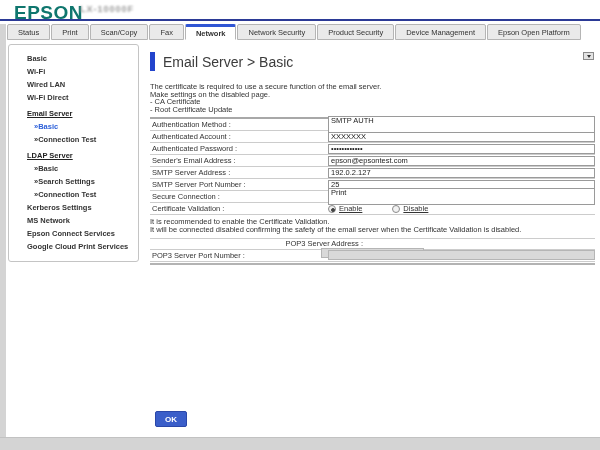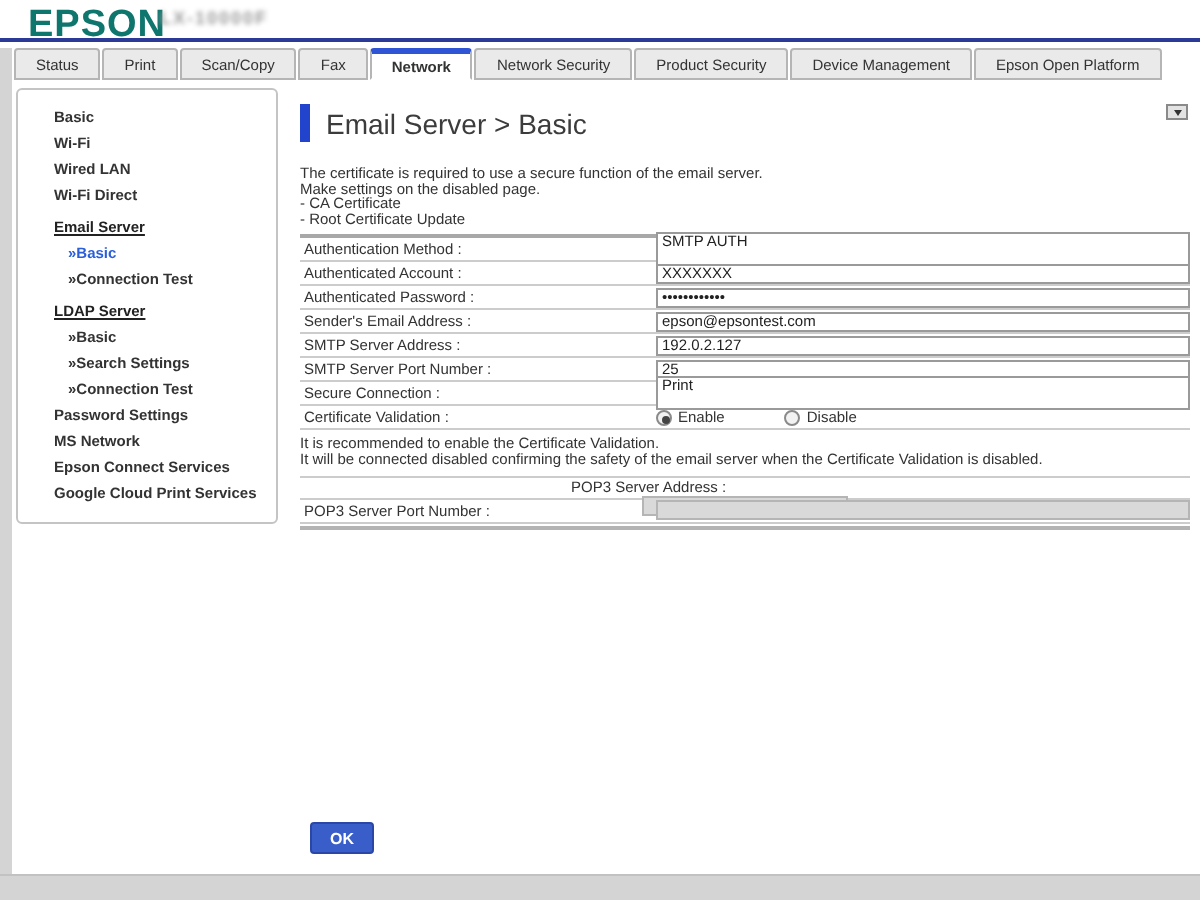--- a/index.html
+++ b/index.html
@@ -51,21 +51,21 @@
     font-family:"Liberation Sans", sans-serif; }
   .text-input.disabled { background:#d9d9d9; border-color:#b5b5b5; }
   .select-box { position:relative; width:100%; height:10px; border:1px solid #9a9a9a;
     background:#fff; font-size:7.5px; line-height:8px; padding:0 14px 15px 2px; color:#222; }
   .dd-btn { position:absolute; right:0px; top:0px; width:11px; height:8px;
     background:#e3e3e3; border:1px solid #8a8a8a; display:flex;
     align-items:center; justify-content:center; }
   .dd-btn::after { content:''; width:0; height:0; border-left:2.5px solid transparent;
     border-right:2.5px solid transparent; border-top:3.5px solid #333; }
 
-  .radio-group { display:flex; align-items:flex-end; font-size:7.5px; }
+  .radio-group { display:flex; align-items:flex-end; font-size:7.5px;text-decoration:underline; }
   .radio-opt { display:flex; align-items:center; margin-right:30px; }
   .radio { width:8px; height:8px; border-radius:50%; border:1px solid #8a8a8a;
     background:#f2f2f2; margin-right:3px; position:relative; }
   .radio.checked::after { content:''; position:absolute; left:2px; top:2px;
     width:2px; height:2px; background:#444; border-radius:50%; border:0.5px solid #444; }
 
   .note { padding:3px 0 4px; font-size:7.5px; line-height:7.8px; color:#333; }
   .table-end { height:3px; border-bottom:2px solid #b3b3b3; width:445px; }
 
   .ok-button { position:absolute; left:155px; top:411px; width:32px; height:16px;
@@ -102,21 +102,21 @@
     <div class="side-item">Wi-Fi</div>
     <div class="side-item">Wired LAN</div>
     <div class="side-item">Wi-Fi Direct</div>
     <div class="side-item section">Email Server</div>
     <div class="side-item sub selected">»Basic</div>
     <div class="side-item sub">»Connection Test</div>
     <div class="side-item section">LDAP Server</div>
     <div class="side-item sub">»Basic</div>
     <div class="side-item sub">»Search Settings</div>
     <div class="side-item sub">»Connection Test</div>
-    <div class="side-item">Password Settings</div>
+    <div class="side-item">Kerberos Settings</div>
     <div class="side-item">MS Network</div>
     <div class="side-item">Epson Connect Services</div>
     <div class="side-item">Google Cloud Print Services</div>
   </div>
 
   <div class="main">
     <div class="title-row">
       <div class="title-bar"></div>
       <div class="page-title">Email Server &gt; Basic</div>
     </div>

